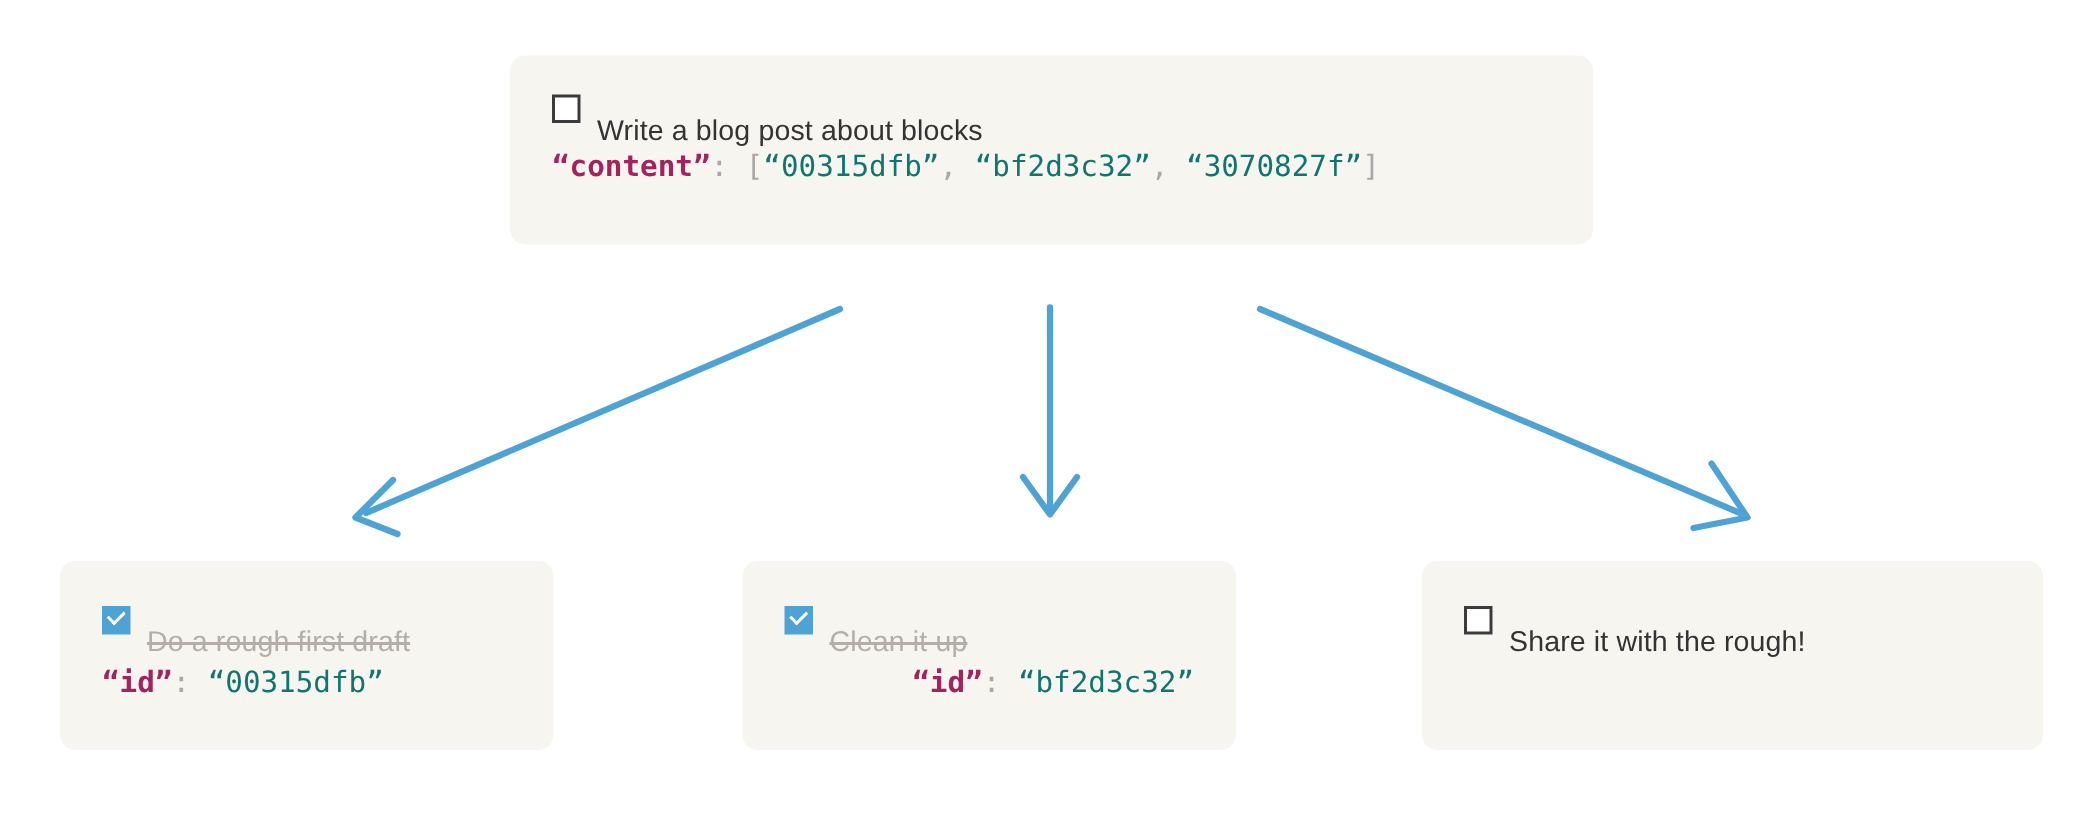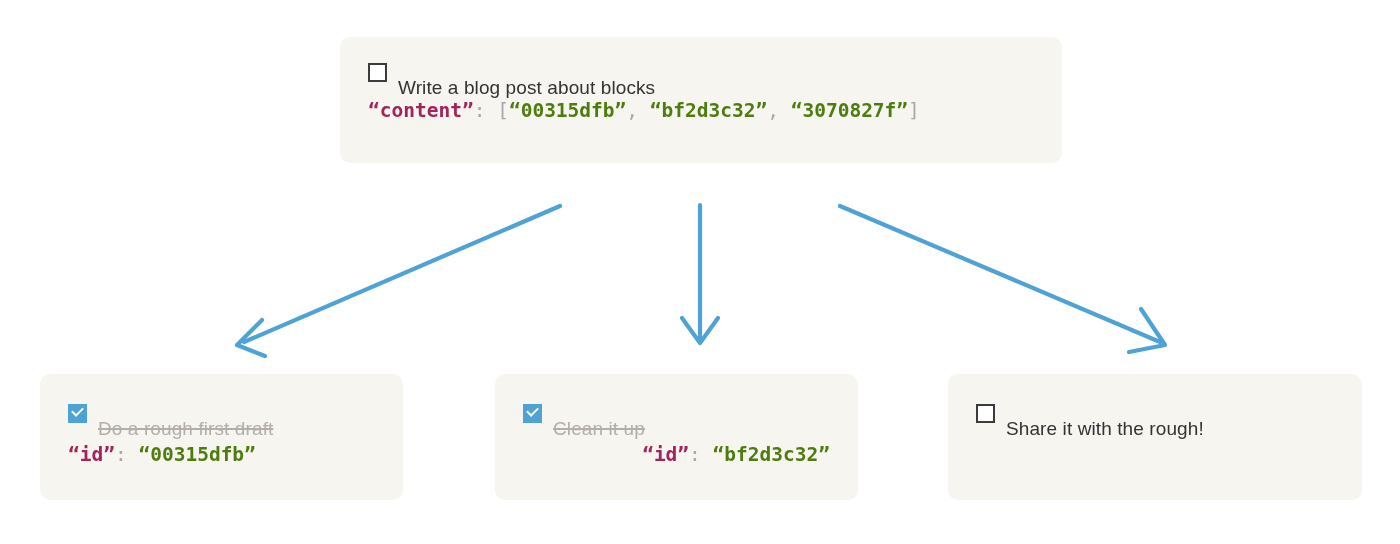--- a/index.html
+++ b/index.html
@@ -40,21 +40,21 @@
   }
   .card-root {
     left: 340px;
     top: 37px;
     width: 722px;
     height: 126px;
     padding: 22px 28px 0 28px;
   }
   .card-child {
     top: 374px;
-    width: 363px;
+    width: 329px;
     height: 126px;
     padding: 26px 28px 0 28px;
   }
   .card-child-1 { left: 40px;  }
   .card-child-2 { left: 495px; text-align: right; }
   .card-child-3 { left: 948px; width: 414px; }
 
   
   .todo-row {
     display: flex;
@@ -108,21 +108,21 @@
     font-family: "DejaVu Sans Mono", monospace;
     font-size: 19.5px;
     white-space: nowrap;
     letter-spacing: 0px;
   }
   .card-child .json-line {
     margin-top: 17px;
   }
   .j-key    { color: #a3235c; font-weight: bold; }
   .j-punct  { color: #a8a8a8; }
-  .j-string { color: #4d7c0f; font-weight: bold; }
+  .j-string { color: #0f766e; }
 </style>
 </head>
 <body>
 
 <div class="canvas">
 
   <svg class="arrows" viewBox="0 0 1400 544" width="1400" height="544">
 
     <g>
       <line x1="560" y1="206" x2="244" y2="342" stroke="#4ea3d4" stroke-width="4.2" stroke-linecap="round"></line>

